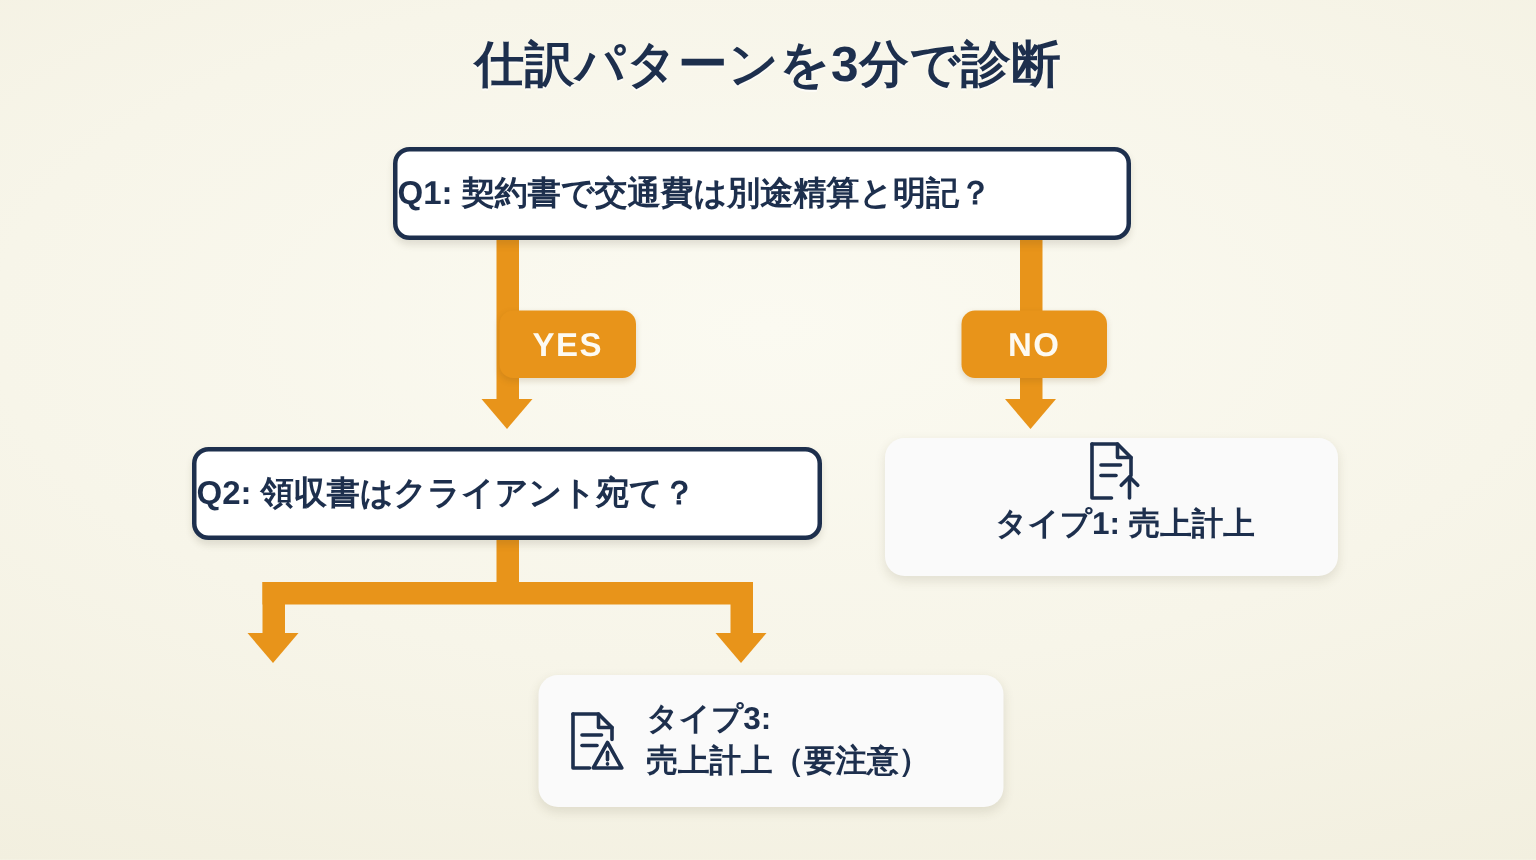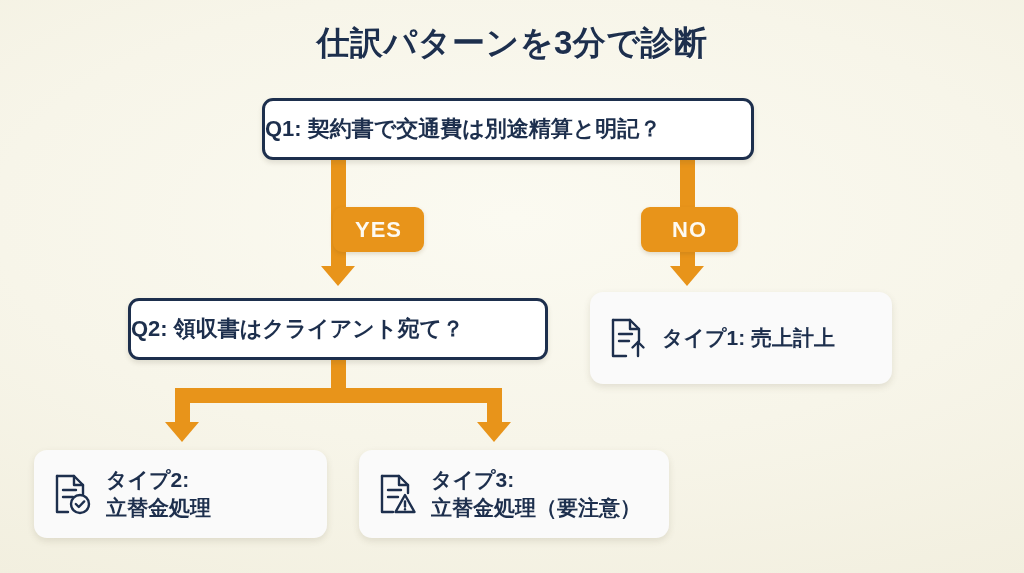--- a/index.html
+++ b/index.html
@@ -76,21 +76,21 @@
     margin-right: 14px;
     display: block;
   }
   .rcard .rtext {
     color: #1d2f4d;
     font-weight: bold;
     font-size: 21px;
     line-height: 1.32;
     white-space: pre-line;
   }
-  #type1 { left: 590px; top: 292px; width: 302px; height: 92px; }
+  #type1 { left: 590px; top: 292px; width: 302px; height: 92px; flex-direction: column; }
   #type2 { left: 34px;  top: 450px; width: 293px; height: 88px; }
   #type3 { left: 359px; top: 450px; width: 310px; height: 88px; }
 
   
   .conn {
     position: absolute;
     background: #e8941a;
     z-index: 2;
   }
   .arrowhead {
@@ -176,42 +176,29 @@
       <path d="M5 4 v36 h13"></path>
       <path d="M22 4 v9 h9"></path>
       <path d="M11 18 h13"></path>
       <path d="M11 25 h10"></path>
       <path d="M30 40 v-14"></path>
       <path d="M24.5 31.5 L30 26 l5.5 5.5"></path>
     </svg>
     <span class="rtext">タイプ1: 売上計上</span>
   </div>
 
-  <div class="rcard" id="type2">
-    <svg class="ricon" viewBox="0 0 40 44" fill="none" stroke="#1d2f4d" stroke-width="2.4" stroke-linecap="round" stroke-linejoin="round">
-      <path d="M5 4 h17 l9 9 v9"></path>
-      <path d="M5 4 v36 h11"></path>
-      <path d="M22 4 v9 h9"></path>
-      <path d="M11 18 h13"></path>
-      <path d="M11 25 h10"></path>
-      <circle cx="28" cy="32" r="9"></circle>
-      <path d="M23.8 32 l3 3 l5.4 -5.6"></path>
-    </svg>
-    <span class="rtext">タイプ2:
-立替金処理</span>
-  </div>
 
   <div class="rcard" id="type3">
     <svg class="ricon" viewBox="0 0 40 44" fill="none" stroke="#1d2f4d" stroke-width="2.4" stroke-linecap="round" stroke-linejoin="round">
       <path d="M5 4 h17 l9 9 v8"></path>
       <path d="M5 4 v36 h11"></path>
       <path d="M22 4 v9 h9"></path>
       <path d="M11 18 h13"></path>
       <path d="M11 25 h10"></path>
       <path d="M28 23 L37.5 40 H18.5 Z"></path>
       <path d="M28 29.5 v5"></path>
       <path d="M28 37.2 v0.2"></path>
     </svg>
     <span class="rtext">タイプ3:
-立替金処理（要注意）</span>
+売上計上（要注意）</span>
   </div>
 
 </div>
 
 </body></html>

